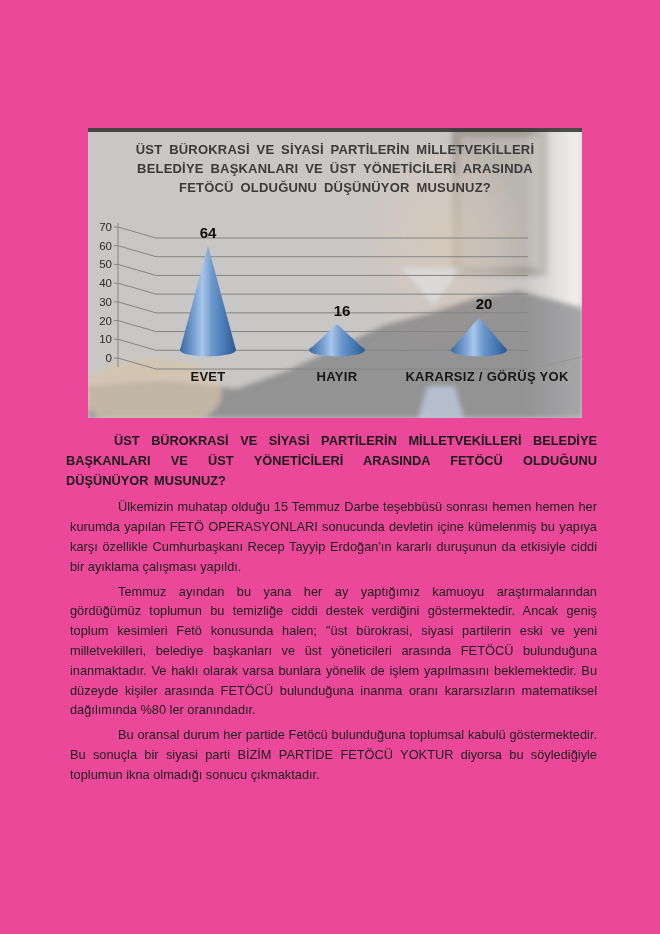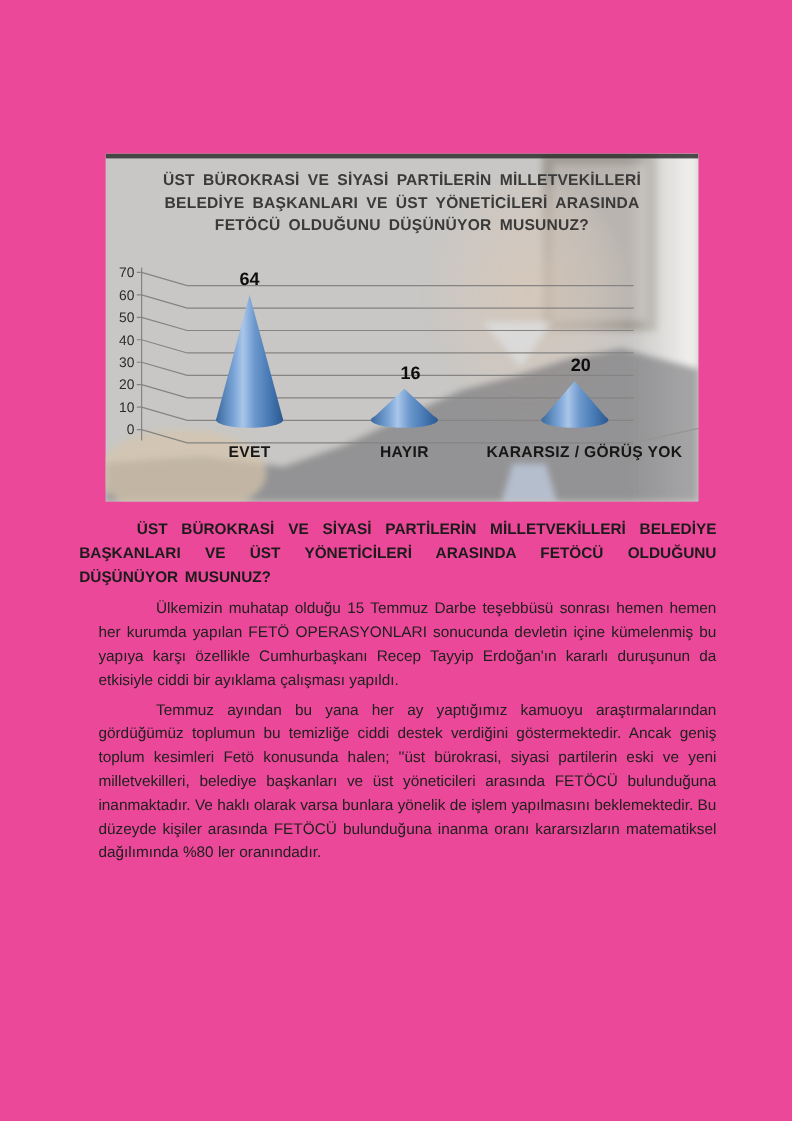--- a/index.html
+++ b/index.html
@@ -49,21 +49,21 @@
   
   .doc-text{
     position:absolute;left:66px;top:431px;width:531px;
     font-size:12.8px;line-height:19.8px;color:#202020;
     text-align:justify;
   }
   .doc-heading{
     font-weight:700;color:#1b1b1b;
     text-indent:48px;margin:0 0 7px 0;word-spacing:2px;
   }
-  .doc-text p{margin:0 0 5px 16px;text-indent:48px;}
+  .doc-text p{margin:0 0 5px 4px;text-indent:48px;}
 </style>
 </head>
 <body>
 
 <div class="page">
 
   <div class="chart-box">
 
     <div class="photo">
       <div class="ph-frame"></div>
@@ -128,15 +128,16 @@
         <polygon points="363,222 391,189.4 419,222" fill="url(#coneGrad)"></polygon>
         <text x="396" y="181.4" text-anchor="middle" font-size="15" font-weight="700" fill="#0d0d0d">20</text>
         <text x="399" y="253" text-anchor="middle" font-size="13" font-weight="700" fill="#161616" letter-spacing="0.3">KARARSIZ / GÖRÜŞ YOK</text>
       </svg>
   </div>
 
   <div class="doc-text">
     <div class="doc-heading">ÜST BÜROKRASİ VE SİYASİ PARTİLERİN MİLLETVEKİLLERİ BELEDİYE BAŞKANLARI VE ÜST YÖNETİCİLERİ ARASINDA FETÖCÜ OLDUĞUNU DÜŞÜNÜYOR MUSUNUZ?</div>
     <p>Ülkemizin muhatap olduğu 15 Temmuz Darbe teşebbüsü sonrası hemen hemen her kurumda yapılan FETÖ OPERASYONLARI sonucunda devletin içine kümelenmiş bu yapıya karşı özellikle Cumhurbaşkanı Recep Tayyip Erdoğan'ın kararlı duruşunun da etkisiyle ciddi bir ayıklama çalışması yapıldı.</p>
     <p>Temmuz ayından bu yana her ay yaptığımız kamuoyu araştırmalarından gördüğümüz toplumun bu temizliğe ciddi destek verdiğini göstermektedir. Ancak geniş toplum kesimleri Fetö konusunda halen; ''üst bürokrasi, siyasi partilerin eski ve yeni milletvekilleri, belediye başkanları ve üst yöneticileri arasında FETÖCÜ bulunduğuna inanmaktadır. Ve haklı olarak varsa bunlara yönelik de işlem yapılmasını beklemektedir.  Bu düzeyde kişiler arasında FETÖCÜ bulunduğuna inanma oranı kararsızların matematiksel dağılımında %80 ler oranındadır.</p>
+    <p>Bu oransal durum her partide Fetöcü bulunduğuna toplumsal kabulü göstermektedir. Bu sonuçla bir siyasi parti BİZİM PARTİDE FETÖCÜ YOKTUR diyorsa bu söylediğiyle toplumun ikna olmadığı sonucu çıkmaktadır.</p>
   </div>
 
 </div>
 
 </body></html>

